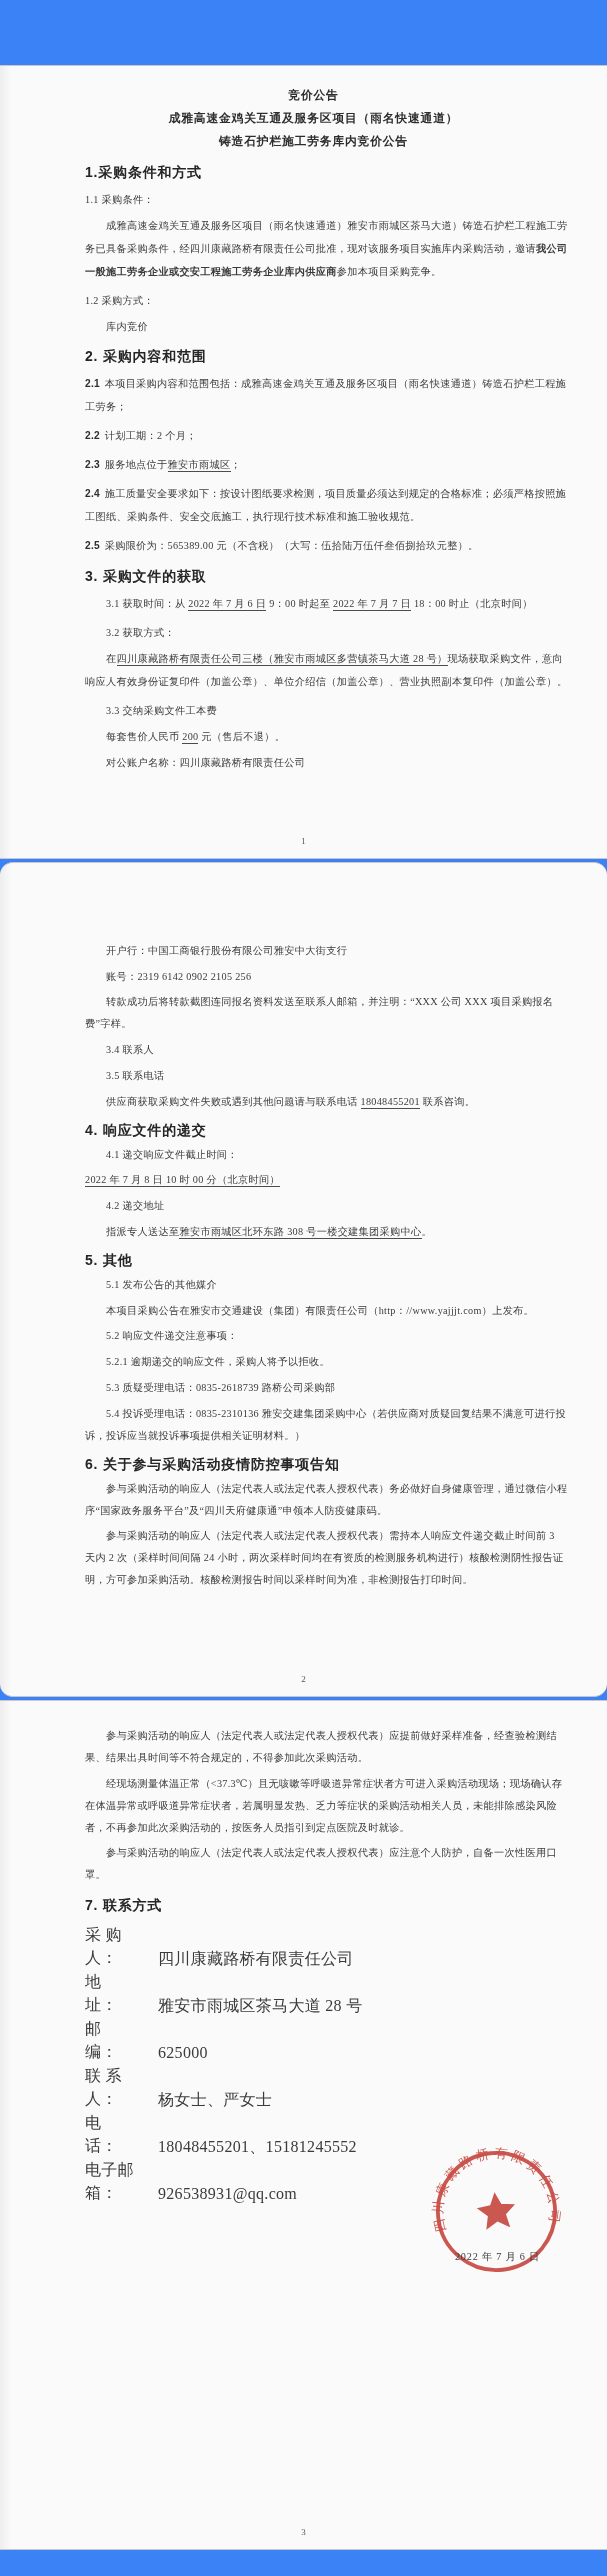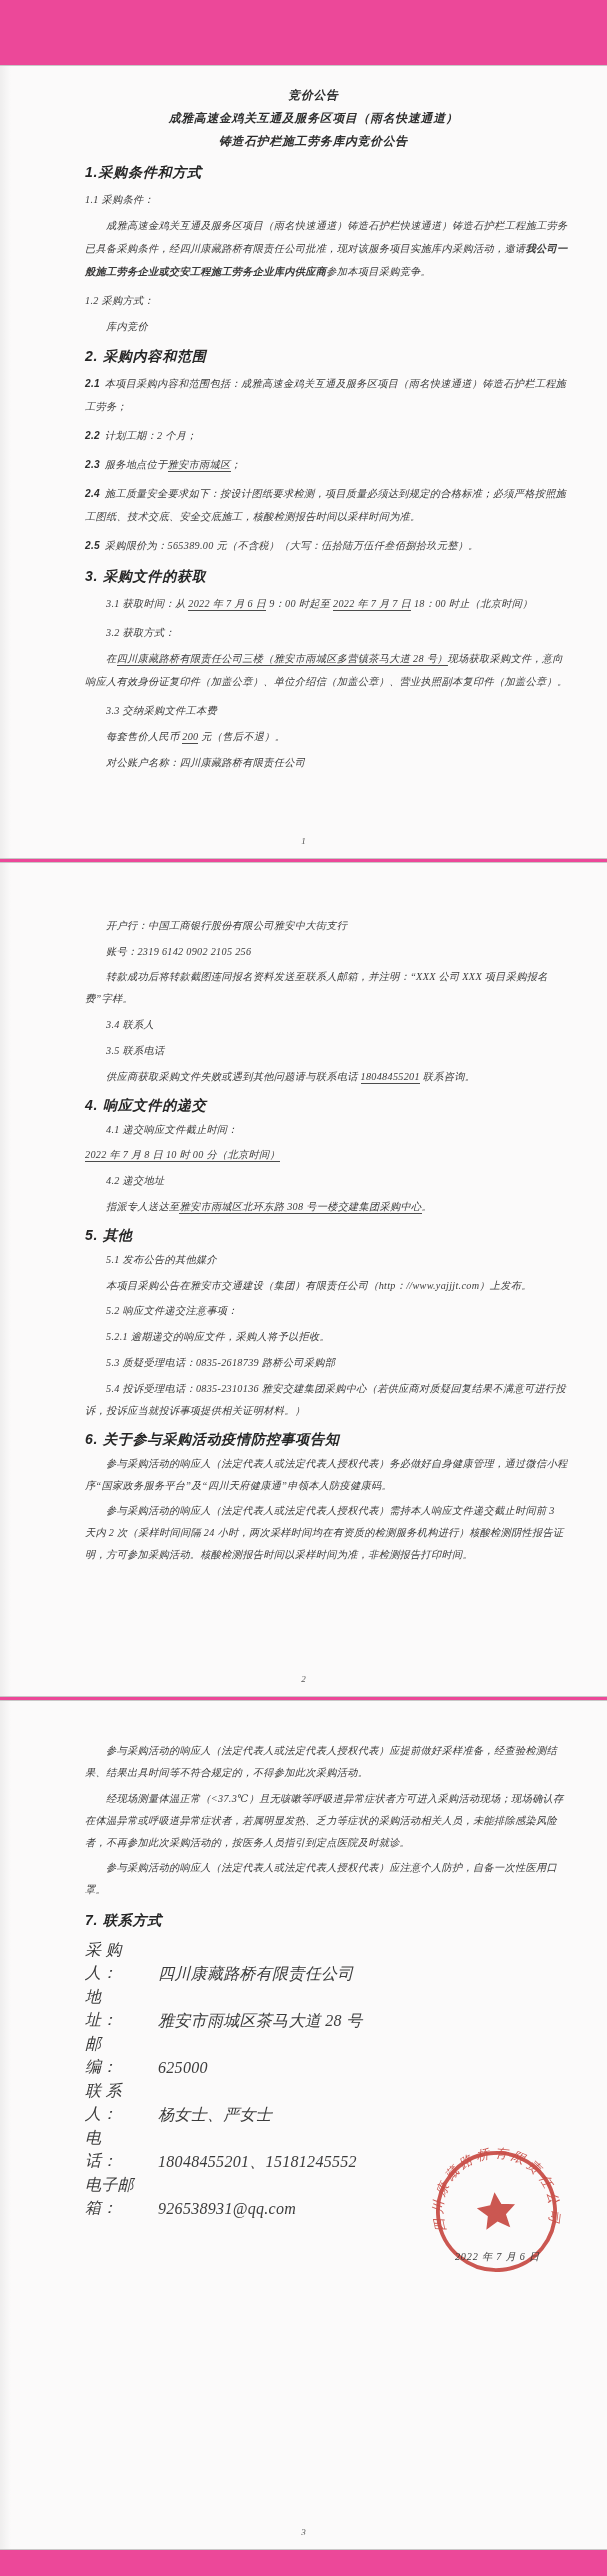--- a/index.html
+++ b/index.html
@@ -1,22 +1,22 @@
 <!DOCTYPE html>
 <html style="font-size:12px"><head>
 <meta charset="utf-8">
 <style>
   html,body{margin:0;padding:0;background:#eceaea;}
-  .canvas{position:relative;width:607px;height:2576px;margin:0 auto;background:#ec4899;
-          font-family:"Liberation Serif","DejaVu Serif",serif;color:#3b3b3b;font-style:italic;}
+  .canvas{position:relative;width:607px;height:2576px;margin:0 auto;background:#3b82f6;
+          font-family:"Liberation Serif","DejaVu Serif",serif;color:#3b3b3b;}
   .page{position:absolute;left:0;width:607px;background:#fbfafa;box-sizing:border-box;
         border-top:0.8px solid #c9c7c7;border-bottom:0.8px solid #c9c7c7;overflow:hidden;}
   .page-1{top:65px;height:794px;padding:18px 39px 0 85px;}
-  .page-2{top:862px;height:835px;padding:48px 39px 0 85px;}
-  .page-3{top:1700px;height:850px;padding:35px 39px 0 85px;}
+  .page-2{top:862px;height:835px;padding:73px 39px 0 85px;border-radius:13px;}
+  .page-3{top:1700px;height:850px;padding:20px 39px 0 85px;}
   .page::after{content:"";position:absolute;top:0;left:0;width:10.6px;height:100%;
         background:linear-gradient(90deg,rgba(0,0,0,.05),rgba(0,0,0,0));pointer-events:none;}
 
   .titles{text-align:center;margin-left:-26px;font-family:"Liberation Sans","DejaVu Sans",sans-serif;
           font-weight:bold;font-size:11.8px;line-height:23px;color:#2e2e2e;letter-spacing:0.8px;}
   h2.sec{font-family:"Liberation Sans","DejaVu Sans",sans-serif;font-size:14px;color:#262626;
          margin:10.6px 0 4.6px 0;font-weight:bold;letter-spacing:0.8px;}
   .page-2 h2.sec{margin:9px 0 3px 0;}
   p{margin:3px 0;font-size:10.2px;line-height:23px;letter-spacing:0.3px;}
   .page-2 p,.page-3 p{line-height:22px;margin:3.8px 0;}
@@ -41,29 +41,29 @@
 
   <section class="page page-1">
     <div class="titles">
       <div>竞价公告</div>
       <div>成雅高速金鸡关互通及服务区项目（雨名快速通道）</div>
       <div>铸造石护栏施工劳务库内竞价公告</div>
     </div>
 
     <h2 class="sec">1.采购条件和方式</h2>
     <p class="item">1.1 采购条件：</p>
-    <p class="indent"><span>成雅高速金鸡关互通及服务区项目（雨名快速通道）铸造石护栏快速通道）铸造石护栏工程施工劳务已具备采购条件，经四川康藏路桥有限责任公司批准，现对该服务项目实施库内采购活动，邀请</span><span class="b">我公司一般施工劳务企业或交安工程施工劳务企业库内供应商</span><span>参加本项目采购竞争。</span></p>
+    <p class="indent"><span>成雅高速金鸡关互通及服务区项目（雨名快速通道）雅安市雨城区茶马大道）铸造石护栏工程施工劳务已具备采购条件，经四川康藏路桥有限责任公司批准，现对该服务项目实施库内采购活动，邀请</span><span class="b">我公司一般施工劳务企业或交安工程施工劳务企业库内供应商</span><span>参加本项目采购竞争。</span></p>
     <p class="item">1.2 采购方式：</p>
     <p class="indent">库内竞价</p>
 
     <h2 class="sec">2. 采购内容和范围</h2>
     <p class="item"><span class="num">2.1</span><span>本项目采购内容和范围包括：成雅高速金鸡关互通及服务区项目（雨名快速通道）铸造石护栏工程施工劳务；</span></p>
     <p class="item"><span class="num">2.2</span><span>计划工期：2 个月；</span></p>
     <p class="item"><span class="num">2.3</span><span>服务地点位于</span><span class="u">雅安市雨城区</span><span>；</span></p>
-    <p class="item"><span class="num">2.4</span><span>施工质量安全要求如下：按设计图纸要求检测，项目质量必须达到规定的合格标准；必须严格按照施工图纸、技术交底、安全交底施工，核酸检测报告时间以采样时间为准。</span></p>
+    <p class="item"><span class="num">2.4</span><span>施工质量安全要求如下：按设计图纸要求检测，项目质量必须达到规定的合格标准；必须严格按照施工图纸、采购条件、安全交底施工，执行现行技术标准和施工验收规范。</span></p>
     <p class="item"><span class="num">2.5</span><span>采购限价为：565389.00 元（不含税）（大写：伍拾陆万伍仟叁佰捌拾玖元整）。</span></p>
 
     <h2 class="sec">3. 采购文件的获取</h2>
     <p class="item indent"><span>3.1 获取时间：从 </span><span class="u">2022 年 7 月 6 日</span><span> 9：00 时起至 </span><span class="u">2022 年 7 月 7 日</span><span> 18：00 时</span><span>止（北京时间）</span></p>
     <p class="item indent">3.2 获取方式：</p>
     <p class="indent"><span>在</span><span class="u">四川康藏路桥有限责任公司三楼（雅安市雨城区多营镇茶马大道 28 号）</span><span>现场获取采购文件，意向响应人有效身份证复印件（加盖公章）、单位介绍信（加盖公章）、营业执照副本复印件（加盖公章）。</span></p>
     <p class="item indent">3.3 交纳采购文件工本费</p>
     <p class="indent"><span>每套售价人民币 </span><span class="u">200</span><span> 元（售后不退）。</span></p>
     <p class="indent">对公账户名称：四川康藏路桥有限责任公司</p>
 

